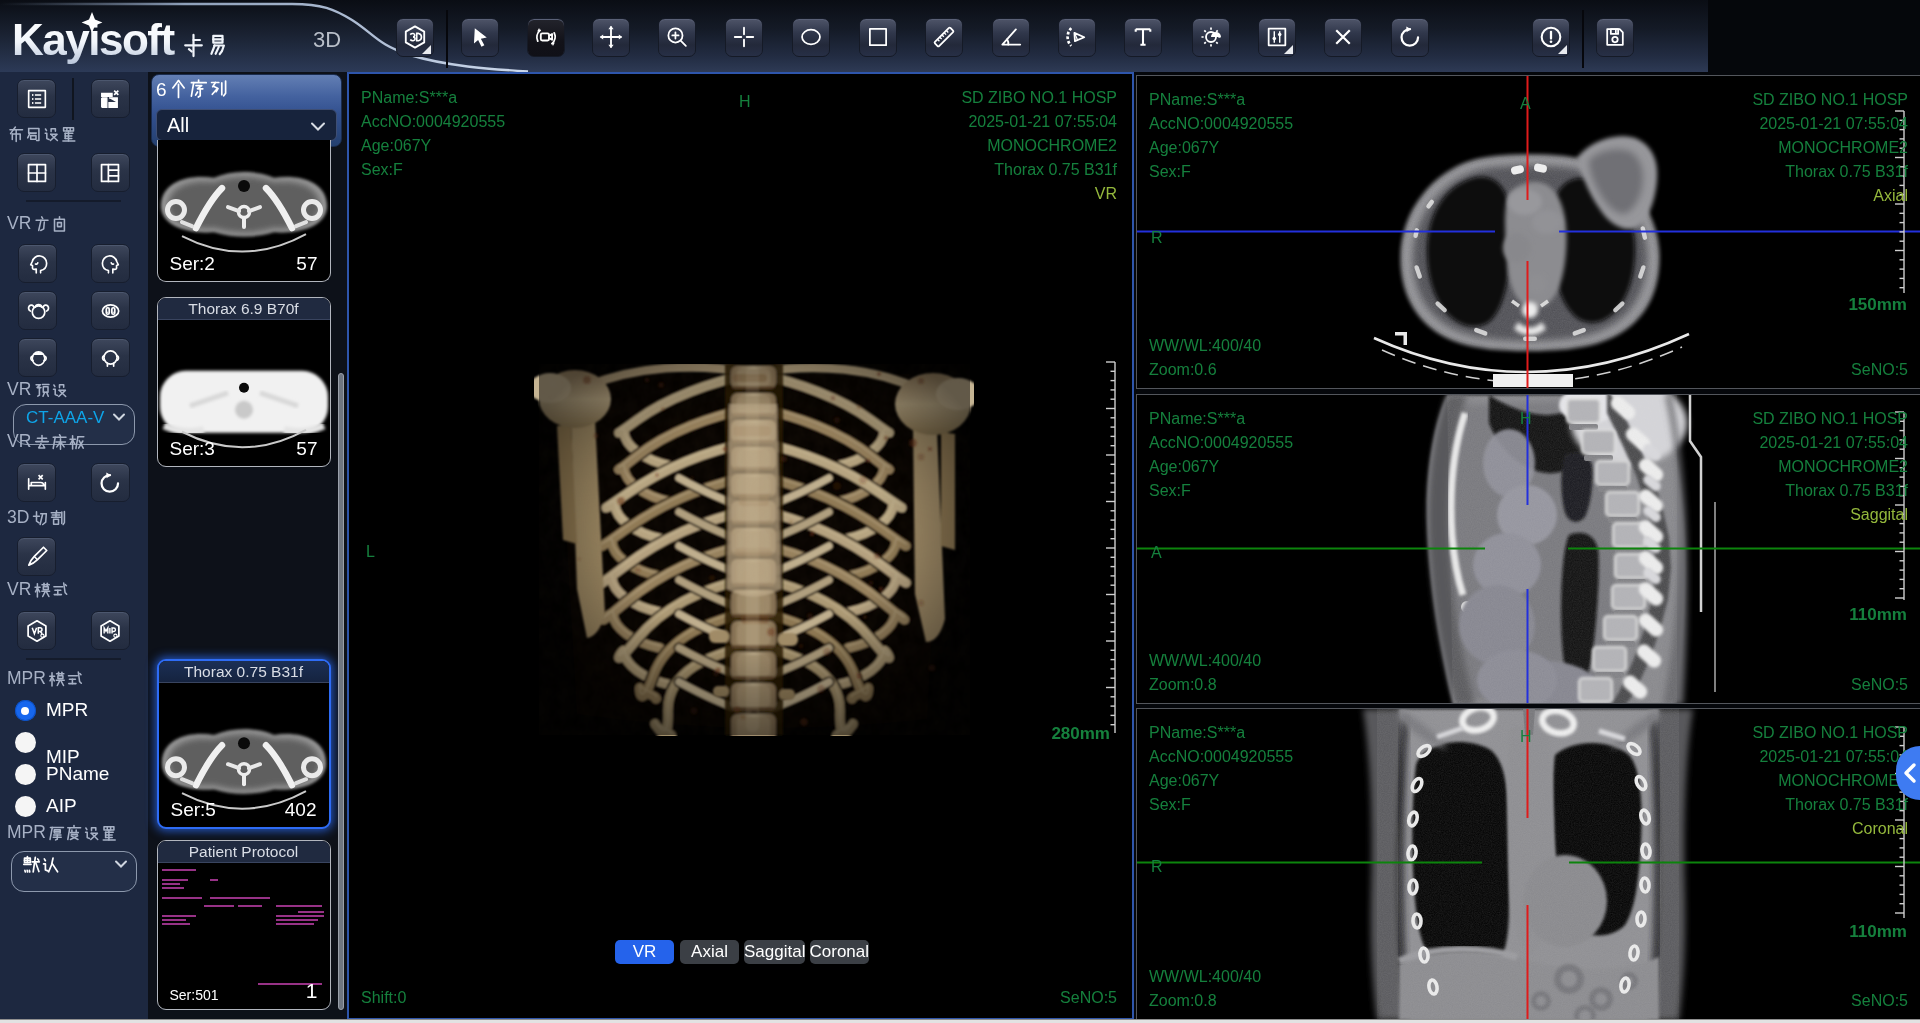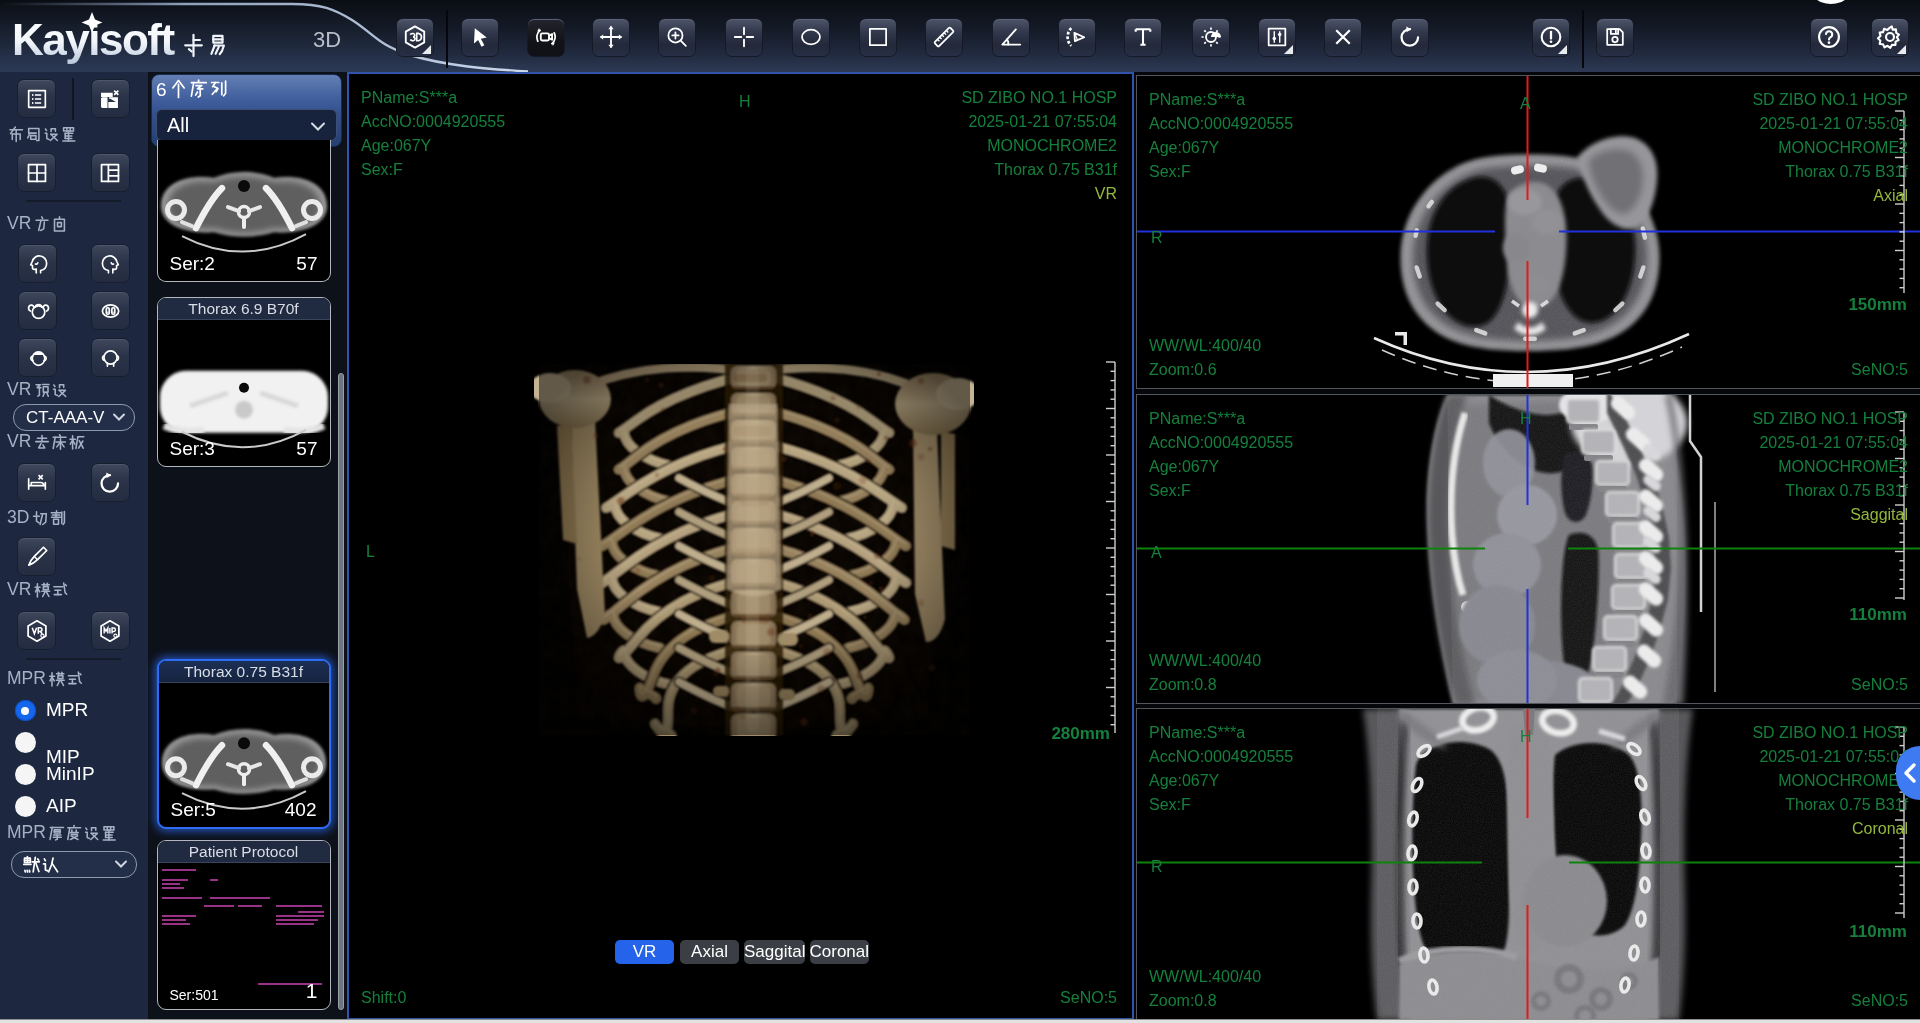--- a/index.html
+++ b/index.html
@@ -1,34 +1,34 @@
 <!DOCTYPE html>
 <html><head><meta charset="utf-8"><style>
 *{margin:0;padding:0;box-sizing:border-box}
 html,body{width:1920px;height:1023px;overflow:hidden;background:#05070b;
 font-family:"Liberation Sans",sans-serif;}
 .abs{position:absolute}
-#topbar{position:absolute;left:0;top:0;width:1920px;height:72px;
+#topbar{position:absolute;left:0;top:0;width:1708px;height:72px;
 background:linear-gradient(180deg,#0a0d14 0%,#141a26 40%,#222c42 78%,#2e3a55 100%);overflow:hidden}
 .tbtn{position:absolute;top:17.5px;width:38px;height:39px;border-radius:7px;
 background:linear-gradient(180deg,#4e5468 0%,#30374b 38%,#23293a 70%,#272f46 100%);
 border:1px solid #151a26;box-shadow:inset 0 1px 0 #5a6177}
 .tbtn.dark{background:linear-gradient(180deg,#23242c 0%,#121219 60%,#101017 100%)}
 .tbtn svg{position:absolute;left:50%;top:50%;transform:translate(-50%,-50%)}
 .tsep{position:absolute;top:10px;width:2px;height:58px;background:#06070c}
 .corner{position:absolute;right:2px;bottom:2px;width:0;height:0;
 border-left:9px solid transparent;border-bottom:9px solid #e8eaee}
 #sidebar{position:absolute;left:0;top:72px;width:148px;height:951px;background:#1d2840}
 .sbtn{position:absolute;width:39px;height:39px;border-radius:7px;
 background:linear-gradient(180deg,#3e475c 0%,#2a3347 45%,#232c40 100%);
 border:1px solid #171e2e;box-shadow:inset 0 1px 0 #4c576e}
 .sbtn svg{position:absolute;left:50%;top:50%;transform:translate(-50%,-50%)}
 .ssep{position:absolute;left:26px;width:95px;height:2px;background:#141b2b}
-.pill{position:absolute;height:27px;border:1.5px solid #8d99ad;border-radius:13px;
-background:#232f48;color:#ffffff}
+.pill{position:absolute;height:41px;border:1.5px solid #8d99ad;border-radius:13px;
+background:#232f48;color:#0ea5e9}
 .radio{position:absolute;width:21px;height:21px;border-radius:50%;background:#f5f5f5}
 .radio.on{background:#1767ee;box-shadow:inset 0 0 0 1px #0c50c4}
 .radio.on:after{content:"";position:absolute;left:6.5px;top:6.5px;width:8px;height:8px;border-radius:50%;background:#fff}
 .rlabel{position:absolute;color:#fff;font-size:19px}
 #thumbcol{position:absolute;left:148px;top:72px;width:199px;height:951px;background:#0d1119}
 .thumb{position:absolute;left:8.5px;width:174px;height:170px;border:1px solid #b2b6be;
 border-radius:9px;background:#000;overflow:hidden}
 .thumb .ttl{position:absolute;left:0;top:0;right:0;height:22px;background:#202a40;
 color:#d9dde5;font-size:15.5px;text-align:center;line-height:21px;border-bottom:1px solid #39445f}
 .thumb .ser{position:absolute;left:12px;bottom:6px;color:#fff;font-size:19px}
@@ -455,21 +455,21 @@
       <polyline points="72.8,3.5 74.0,4.8" fill="none" stroke="#a7b1c5" stroke-width="1.55" stroke-linecap="round" stroke-linejoin="round"></polyline>
       <polyline points="62.4,9.3 68.4,9.3" fill="none" stroke="#a7b1c5" stroke-width="1.55" stroke-linecap="round" stroke-linejoin="round"></polyline>
       <polyline points="65.4,9.3 65.4,13.6" fill="none" stroke="#a7b1c5" stroke-width="1.55" stroke-linecap="round" stroke-linejoin="round"></polyline>
       <polyline points="61.8,13.6 69.0,13.6" fill="none" stroke="#a7b1c5" stroke-width="1.55" stroke-linecap="round" stroke-linejoin="round"></polyline>
     </svg>
     <div class="radio on" style="left:14.5px;top:628px"></div>
     <div class="rlabel" style="left:46px;top:627px">MPR</div>
     <div class="radio" style="left:14.5px;top:659.5px"></div>
     <div class="rlabel" style="left:46px;top:674px">MIP</div>
     <div class="radio" style="left:14.5px;top:691.5px"></div>
-    <div class="rlabel" style="left:46px;top:690.5px">MinIP</div>
+    <div class="rlabel" style="left:46px;top:690.5px">PName</div>
     <div class="radio" style="left:14.5px;top:723.5px"></div>
     <div class="rlabel" style="left:46px;top:722.5px">AIP</div>
     <svg class="abs" style="left:7px;top:752px" width="113" height="22" viewBox="0 0 113 22">
       <text x="0" y="14.3" font-size="17.5" fill="#a7b1c5" font-family="Liberation Sans">MPR</text>
       <polyline points="43.4,3.4 56.5,3.4" fill="none" stroke="#a7b1c5" stroke-width="1.55" stroke-linecap="round" stroke-linejoin="round"></polyline>
       <polyline points="45.3,3.4 43.0,15.5" fill="none" stroke="#a7b1c5" stroke-width="1.55" stroke-linecap="round" stroke-linejoin="round"></polyline>
       <polyline points="47.3,5.7 53.2,5.7 53.2,8.9 47.3,8.9 47.3,5.7" fill="none" stroke="#a7b1c5" stroke-width="1.55" stroke-linecap="round" stroke-linejoin="round"></polyline>
       <polyline points="47.3,7.3 53.2,7.3" fill="none" stroke="#a7b1c5" stroke-width="1.55" stroke-linecap="round" stroke-linejoin="round"></polyline>
       <polyline points="46.6,10.9 53.9,10.9" fill="none" stroke="#a7b1c5" stroke-width="1.55" stroke-linecap="round" stroke-linejoin="round"></polyline>
       <polyline points="50.3,10.9 50.3,15.2 48.6,15.9" fill="none" stroke="#a7b1c5" stroke-width="1.55" stroke-linecap="round" stroke-linejoin="round"></polyline>

